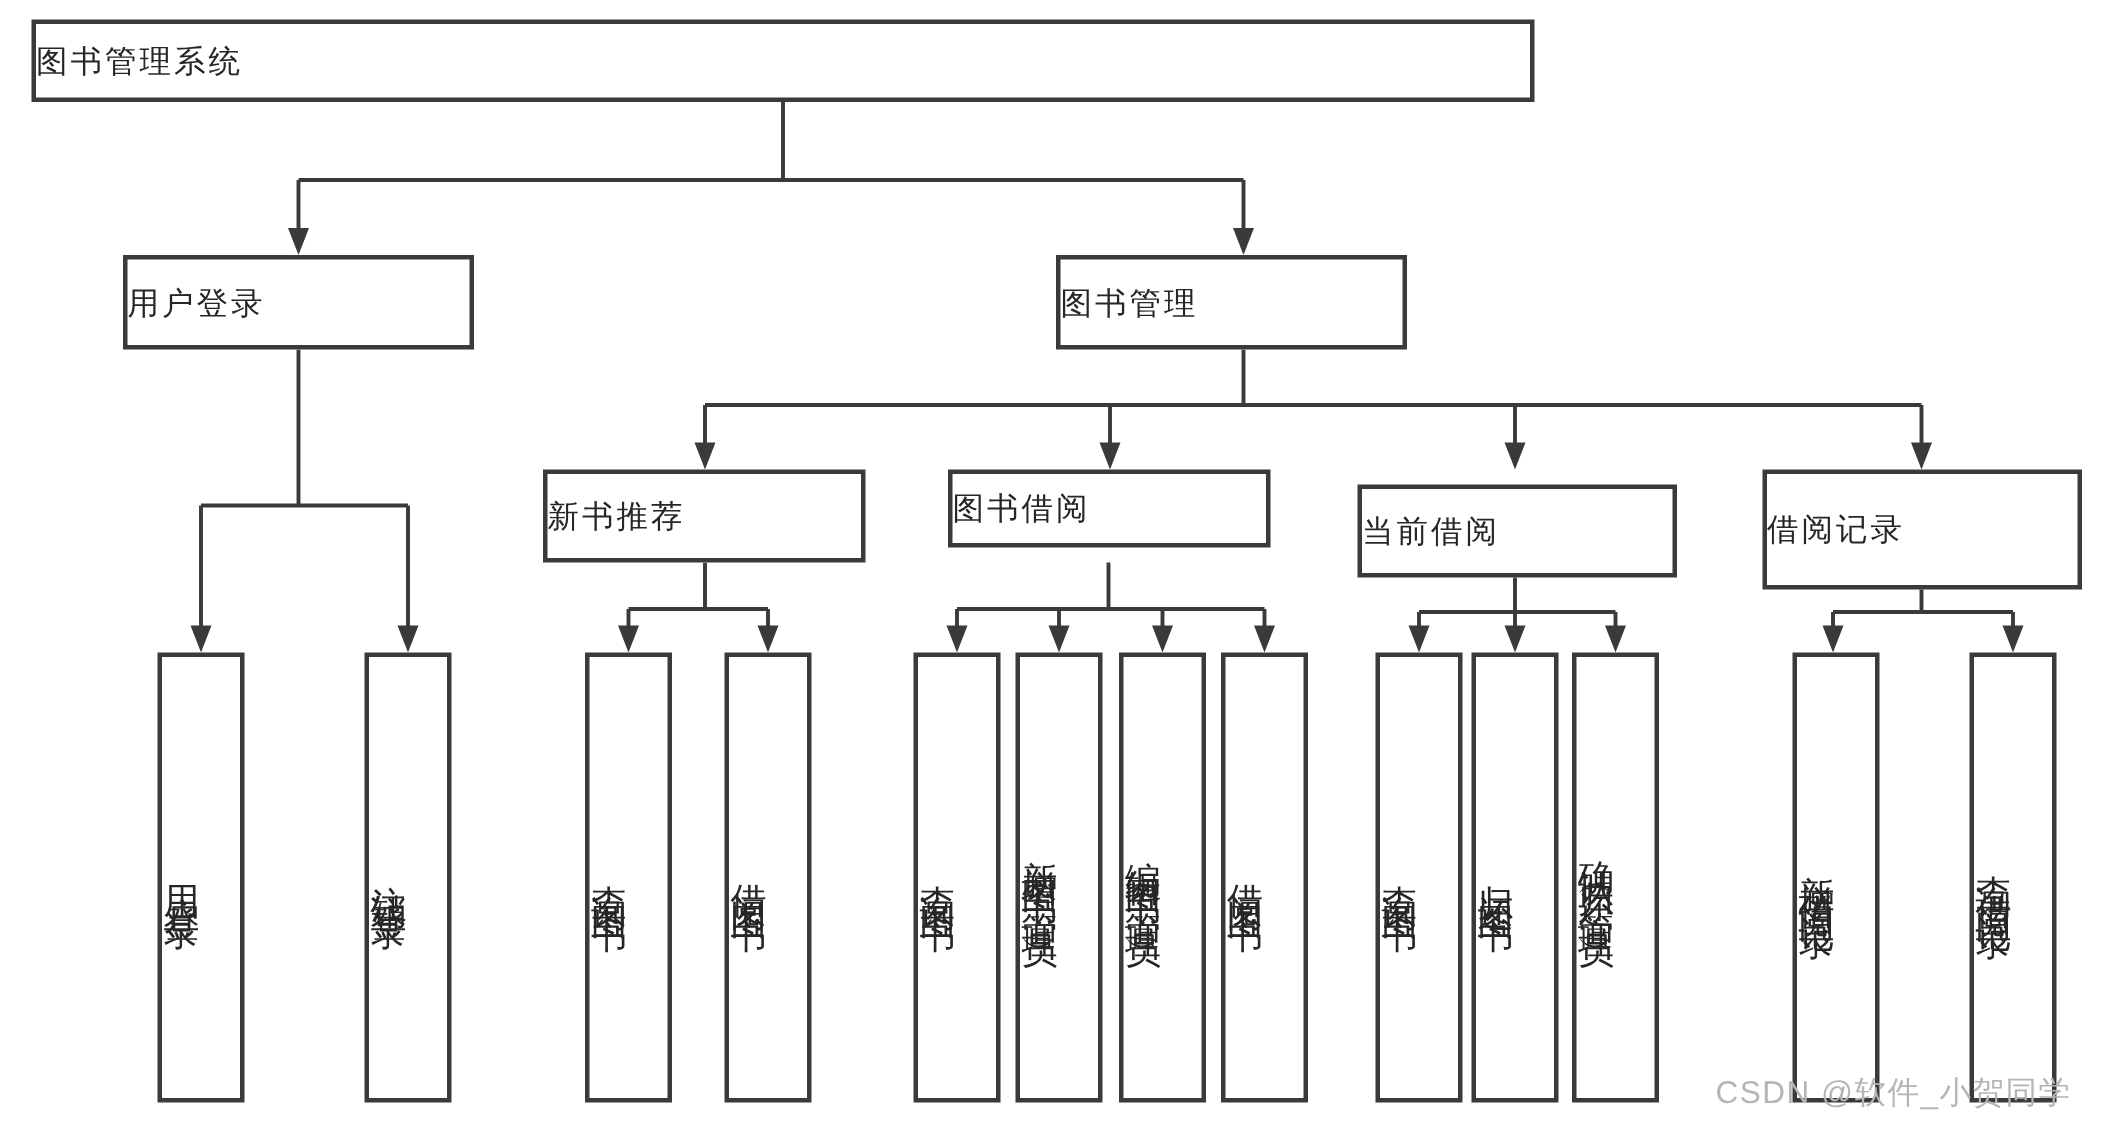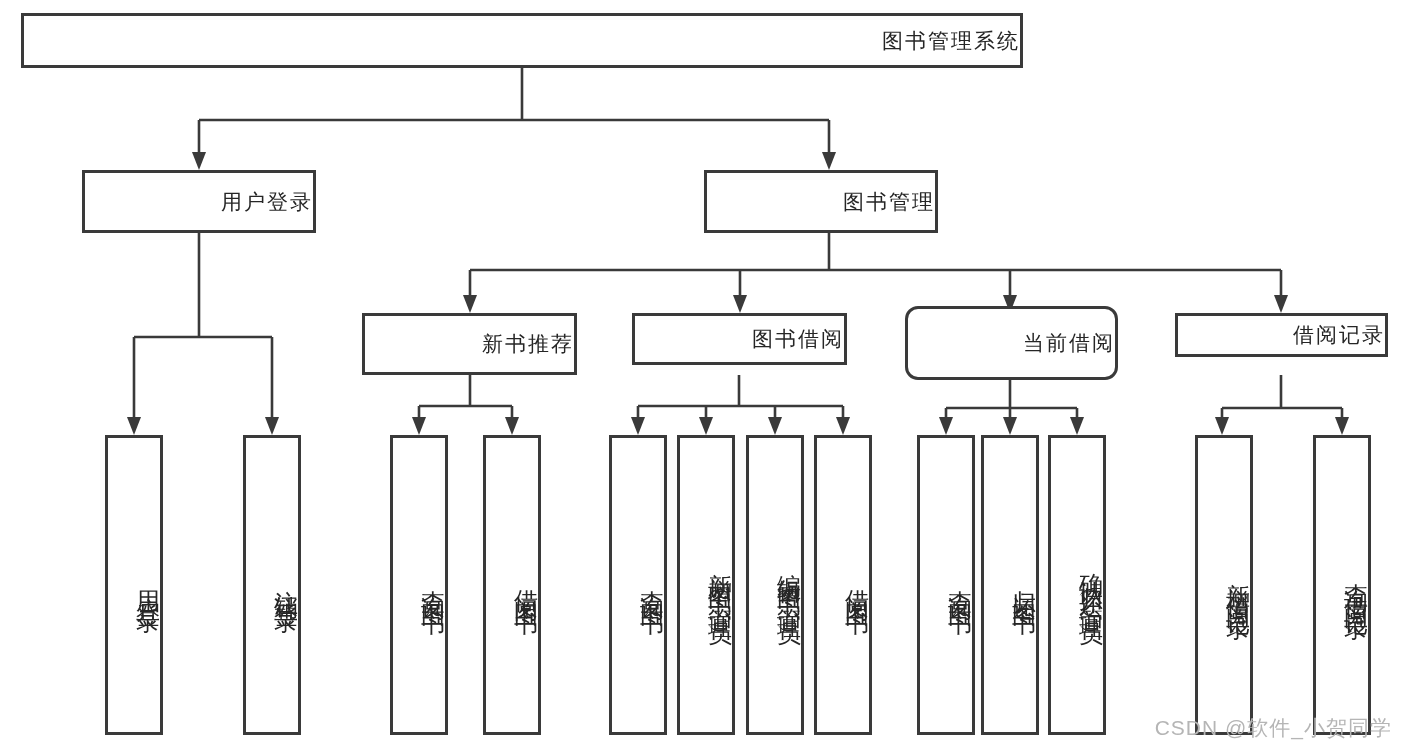--- a/index.html
+++ b/index.html
@@ -34,36 +34,35 @@
     stroke: none;
   }
   .node {
     position: absolute;
     box-sizing: border-box;
     border: 3px solid var(--border);
     background: var(--background);
     color: var(--text);
     display: flex;
     align-items: center;
-    justify-content: flex-end;
+    justify-content: flex-start;
     z-index: 2;
-    padding-left: 33px;
   }
   .h-label {
     font-size: 21px;
     letter-spacing: 2px;
     white-space: nowrap;
   }
   .node.root  { left: 21px;  top: 13px;  width: 1002px; height: 55px; }
   .node.l1-0  { left: 82px;  top: 170px; width: 234px;  height: 63px; }
   .node.l1-1  { left: 704px; top: 170px; width: 234px;  height: 63px; }
   .node.l2-0  { left: 362px;  top: 313px; width: 215px; height: 62px; }
   .node.l2-1  { left: 632px;  top: 313px; width: 215px; height: 52px; }
-  .node.l2-2  { left: 905px;  top: 306px; width: 213px; height: 74px; border-radius: 13px; }
-  .node.l2-3  { left: 1175px; top: 313px; width: 213px; height: 44px; }
+  .node.l2-2  { left: 905px;  top: 323px; width: 213px; height: 62px; }
+  .node.l2-3  { left: 1175px; top: 313px; width: 213px; height: 80px; }
   .node.leaf {
     top: 435px;
     width: 58px;
     height: 300px;
   }
   .v-text {
     writing-mode: vertical-rl;
     text-orientation: mixed;
     font-size: 24px;
     line-height: 1;
@@ -78,21 +77,21 @@
   .leaf-5  { left: 677px; }
   .leaf-6  { left: 746px; }
   .leaf-7  { left: 814px; }
   .leaf-8  { left: 917px; }
   .leaf-9  { left: 981px; }
   .leaf-10 { left: 1048px; }
   .leaf-11 { left: 1195px; }
   .leaf-12 { left: 1313px; }
   .watermark {
     position: absolute;
-    right: 13px;
+    right: 24px;
     bottom: 5px;
     font-size: 21px;
     color: var(--watermark);
     letter-spacing: 1px;
     z-index: 5;
     white-space: nowrap;
   }
 </style>
 </head>
 <body>

